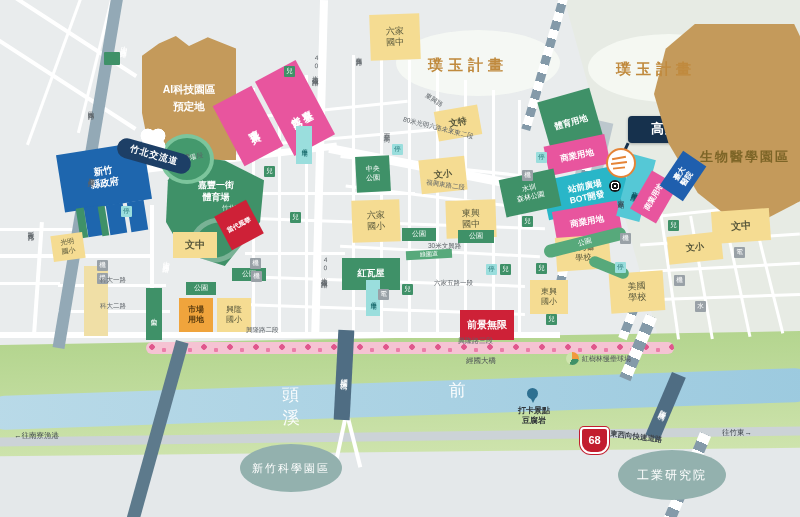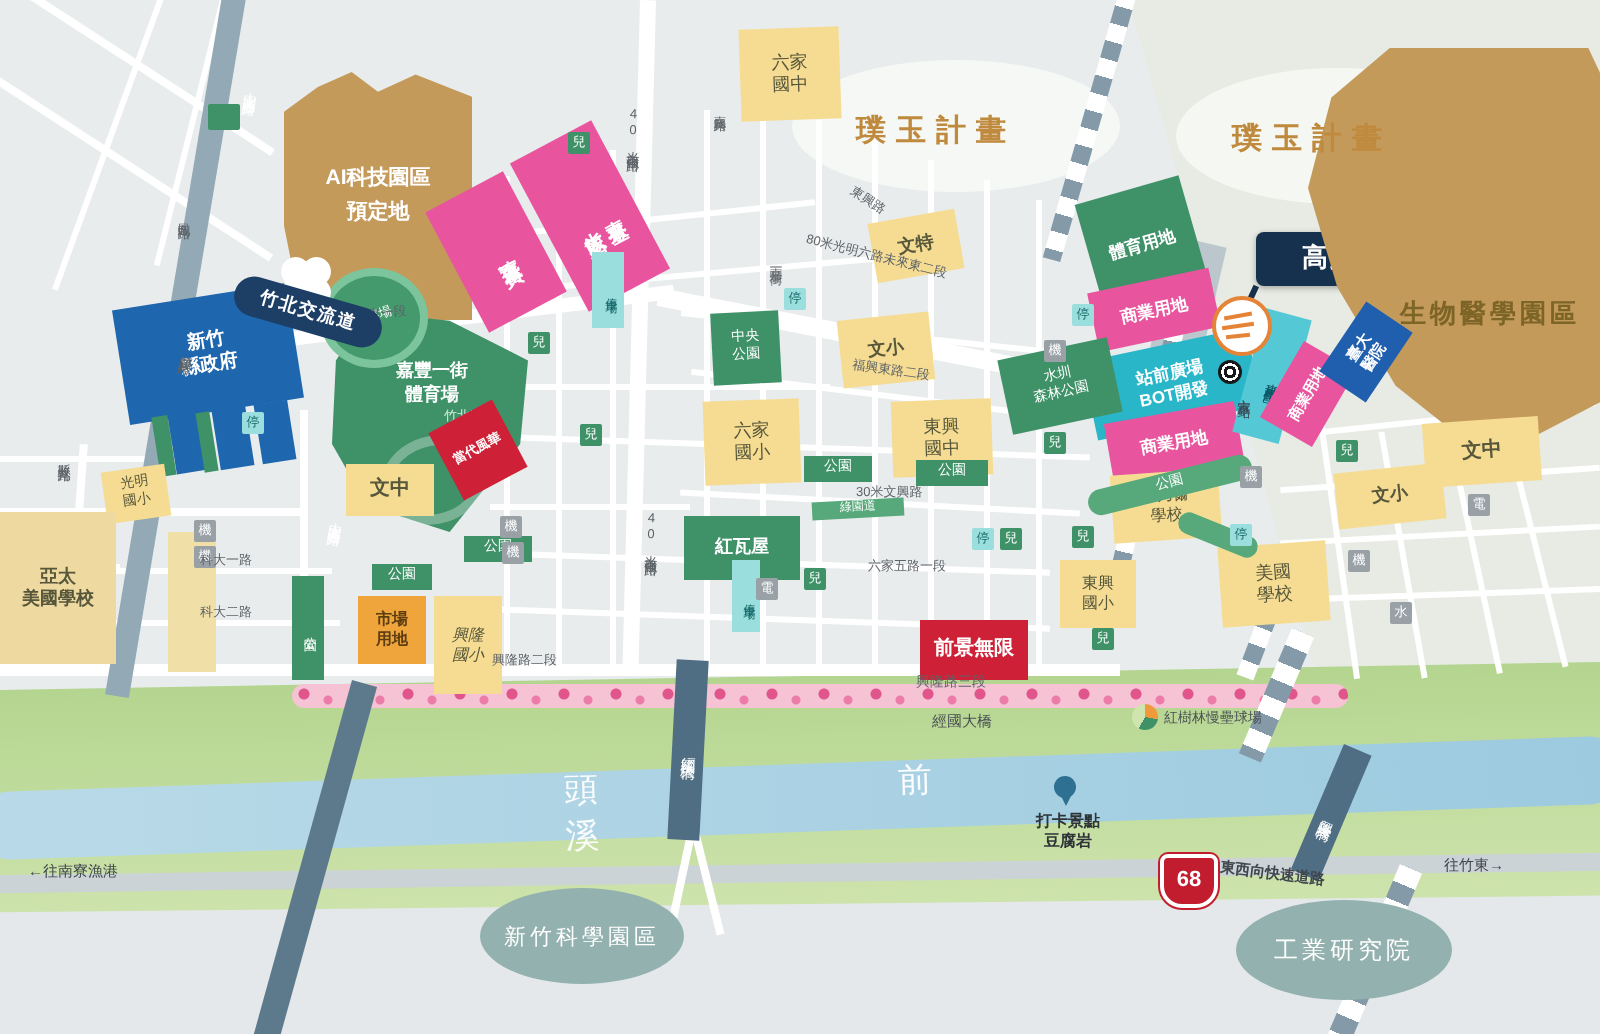--- a/index.html
+++ b/index.html
@@ -156,26 +156,24 @@
   </div>
   <div class="a zone" style="left:160px;top:134px;width:46px;height:42px;background:#44996d;border:4px solid #7cc59c;border-radius:50%;">
     <span style="font-size:6.5px;color:#fff;transform:rotate(-18deg);">田徑場</span>
   </div>
 
   <div class="a zone red" style="left:221px;top:206px;width:36px;height:38px;transform:rotate(-28deg);font-size:6.5px;font-weight:bold;">當代風華</div>
 
   <div class="a zone yellow" style="left:173px;top:232px;width:44px;height:26px;font-size:10px;font-weight:bold;">文中</div>
   <div class="a zone yellow" style="left:52px;top:234px;width:32px;height:26px;transform:rotate(-8deg);font-size:7px;">光明
 國小</div>
-  <div class="a zone" style="left:0;top:256px;width:58px;height:76px;background:#eed9a0;color:#57573b;font-size:9px;font-weight:bold;">亞太
-美國學校</div>
   <div class="a" style="left:84px;top:266px;width:24px;height:70px;background:#f0dfa6;"></div>
   <div class="a zone orange" style="left:179px;top:298px;width:34px;height:34px;font-size:8px;font-weight:bold;">市場
 用地</div>
-  <div class="a zone yellow" style="left:217px;top:298px;width:34px;height:49px;font-size:8px;font-style:italic;">興隆
+  <div class="a zone yellow" style="left:217px;top:298px;width:34px;height:34px;font-size:8px;">興隆
 國小</div>
 
   <div class="a zone green" style="left:146px;top:288px;width:16px;height:52px;">
     <span class="vtext" style="font-size:6.5px;">公園</span>
   </div>
   <div class="a zone green" style="left:186px;top:282px;width:30px;height:13px;font-size:7px;">公園</div>
   <div class="a zone green" style="left:232px;top:268px;width:34px;height:13px;font-size:7px;">公園</div>
 
   <div class="a zone yellow" style="left:370px;top:14px;width:50px;height:46px;transform:rotate(-2deg);font-size:9px;">六家
 國中</div>

